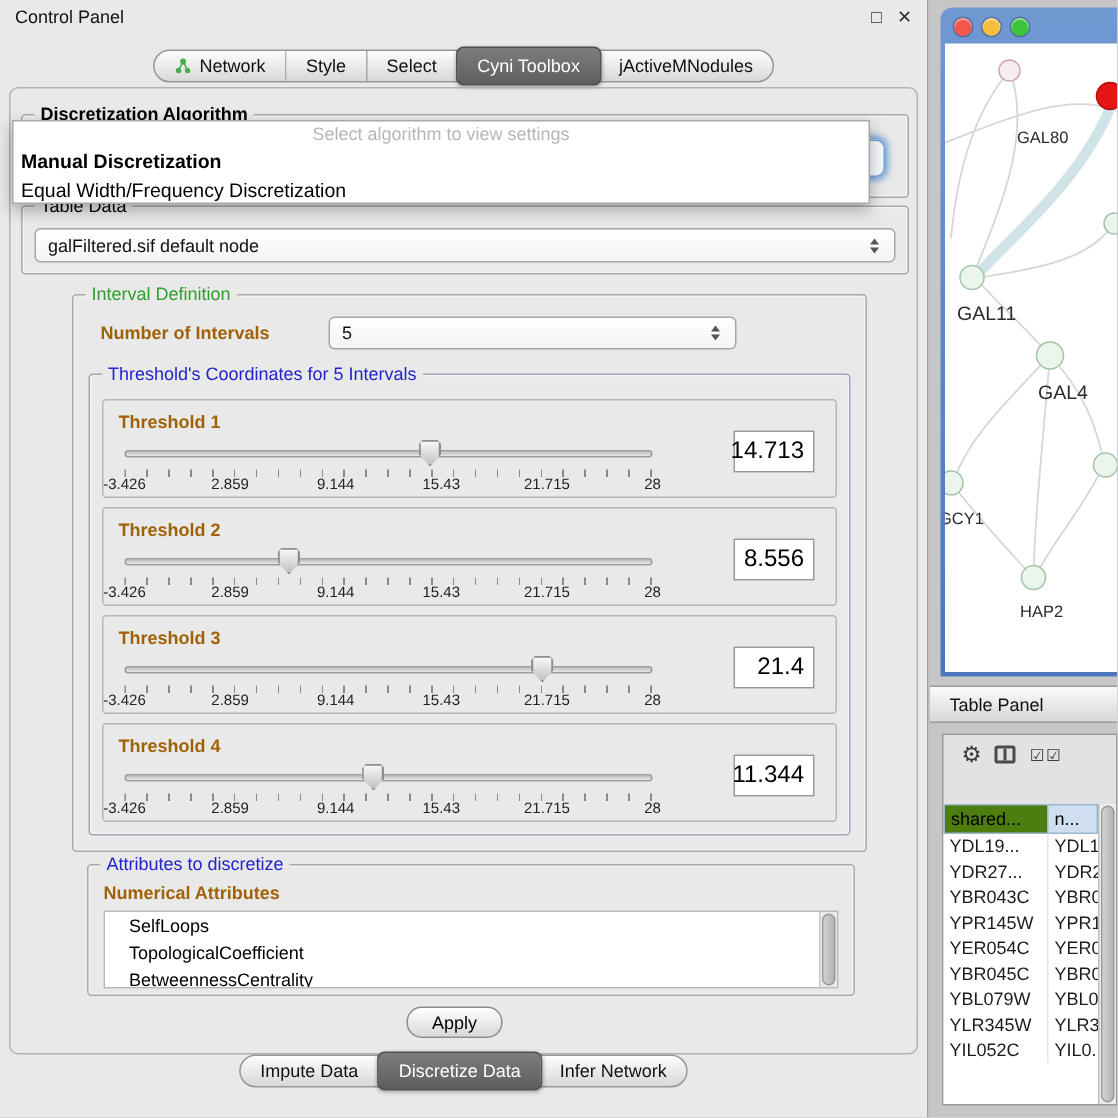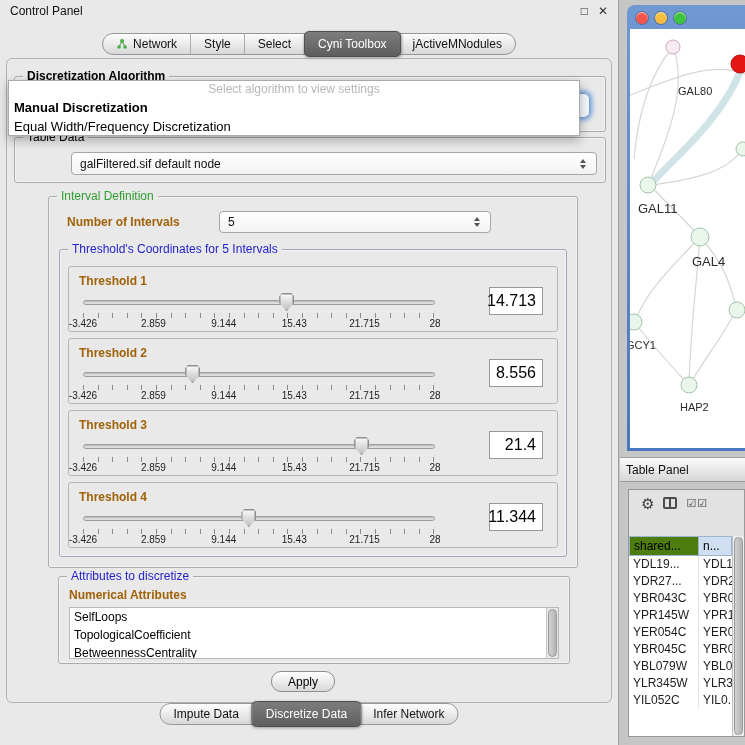--- a/index.html
+++ b/index.html
@@ -53,40 +53,40 @@
            background:linear-gradient(#fdfdfd 0%,#d6d6d6 60%,#bdbdbd 100%);
            box-shadow:inset 0 0 0 1.5px #8e8e8e; }
   .ticks { position:absolute; left:14px; top:46px; width:352px; height:5px;
            background-image:repeating-linear-gradient(to right,#8a8a8a 0 1px,transparent 1px 14.6px); }
   .scale { position:absolute; left:14px; top:51px; width:352px; height:12px; font-size:10px; color:#222; }
   .scale span { position:absolute; transform:translateX(-50%); white-space:nowrap; }
   .valbox { position:absolute; right:14px; top:20px; width:54px; height:28px; background:#fff; border:1px solid #979797; font-size:16px; display:flex; align-items:center; justify-content:flex-end; padding-right:6px; color:#000; }
 
   
   .listbox { position:absolute; left:10px; right:10px; top:30px; bottom:4px; background:#fff; border:1px solid #b8b8b8; overflow:hidden; font-size:12px; }
-  .listitem { line-height:18px; padding-left:4px; white-space:nowrap; }
+  .listitem { line-height:18px; padding-left:16px; white-space:nowrap; }
   .vscroll { position:absolute; right:0; top:0; bottom:0; width:12px; background:#e9e9e9; border-left:1px solid #c8c8c8; }
   .vthumb { position:absolute; left:1px; right:1px; top:1px; bottom:1px; background:linear-gradient(90deg,#d2d2d2,#b4b4b4); border:1px solid #999; border-radius:5px; }
 
   .apply { position:absolute; left:271px; top:671px; width:64px; height:21px; border:1px solid #8d8d8d; border-radius:10px; background:linear-gradient(#ffffff,#d8d8d8); font-size:12px; font-family:inherit; color:#000; }
 
   
   .net-window { position:absolute; left:627px; top:5px; width:118px; height:446px; background:linear-gradient(#7099d2,#4a77bd); border-radius:8px 0 0 0; }
   .lights { position:absolute; left:9px; top:7px; display:flex; gap:7px; }
   .light { width:12px; height:12px; border-radius:50%; box-shadow:inset 0 1px 1px rgba(255,255,255,.6), 0 0 0 1px rgba(0,0,0,.25); }
   .net-canvas { position:absolute; left:3px; top:24px; right:0; bottom:3px; background:#fff; overflow:hidden; }
   .edge { fill:none; stroke:#d6d6d6; stroke-width:1.2; }
   .edge.wide { stroke:#a9cdd6; stroke-opacity:.55; stroke-width:7; }
   .node { fill:#eaf6ec; stroke:#a3c3a8; stroke-width:1; }
   .node.pink { fill:#f8ecf3; stroke:#cba6bc; }
   .node.red { fill:#e51515; stroke:#b30c0c; }
   .nlabel { font-family:"Liberation Sans",sans-serif; font-size:11px; fill:#2b2b2b; }
   .nlabel.big { font-size:13px; }
 
-  .tp-bar { position:absolute; left:620px; top:457px; width:125px; height:25px; background:linear-gradient(#fbfbfb,#d7d7d7); border-top:1px solid #9c9c9c; border-bottom:1px solid #9c9c9c; display:flex; align-items:center; padding-left:6px; font-size:12px; color:#111; }
+  .tp-bar { position:absolute; left:620px; top:457px; width:125px; height:25px; background:linear-gradient(#fbfbfb,#d7d7d7); border-top:1px solid #9c9c9c; border-bottom:1px solid #9c9c9c; display:flex; align-items:center; padding-left:13px; font-size:12px; color:#111; }
 
   .table-window { position:absolute; left:628px; top:489px; width:117px; height:248px; background:#e2e2e2; border:1px solid #989898; }
   .tw-toolbar { display:flex; align-items:center; gap:9px; height:26px; padding-left:12px; color:#3d3d3d; }
   .gear { font-size:15px; line-height:15px; }
   .gridicon { width:14px; height:12px; border:2px solid #4b4b4b; border-radius:2px; position:relative; }
   .gridicon::after { content:""; position:absolute; left:4px; top:0; bottom:0; width:2px; background:#4b4b4b; }
   .checks { font-size:11px; letter-spacing:1px; white-space:nowrap; }
   .tw-table { position:absolute; left:0; right:12px; top:46px; bottom:0; background:#fff; font-size:12px; overflow:hidden; }
   .th-row { display:flex; height:20px; }
   .th { padding:2px 4px; border:1px solid #9db6d0; white-space:nowrap; overflow:hidden; }
@@ -144,21 +144,21 @@
     <div class="combo-focus"></div>
 
     <div class="popup">
       <div class="popup-header">Select algorithm to view settings</div>
       <div class="popup-opt bold">Manual Discretization</div>
       <div class="popup-opt">Equal Width/Frequency Discretization</div>
     </div>
 
     <div class="group" style="left:14px; top:137px; width:592px; height:46px;">
       <span class="group-title" style="color:#000;">Table Data</span>
-      <div class="combo" style="left:8px; top:14px; right:8px; height:23px;margin-left:48px;">
+      <div class="combo" style="left:8px; top:14px; right:8px; height:23px;">
         <span class="val">galFiltered.sif default node</span>
         <span class="spinner">
           <span class="arr-up"></span>
           <span class="arr-down"></span>
         </span>
       </div>
     </div>
 
     <div class="group" style="left:48px; top:196px; width:530px; height:372px;">
       <span class="group-title gt-green">Interval Definition</span>

